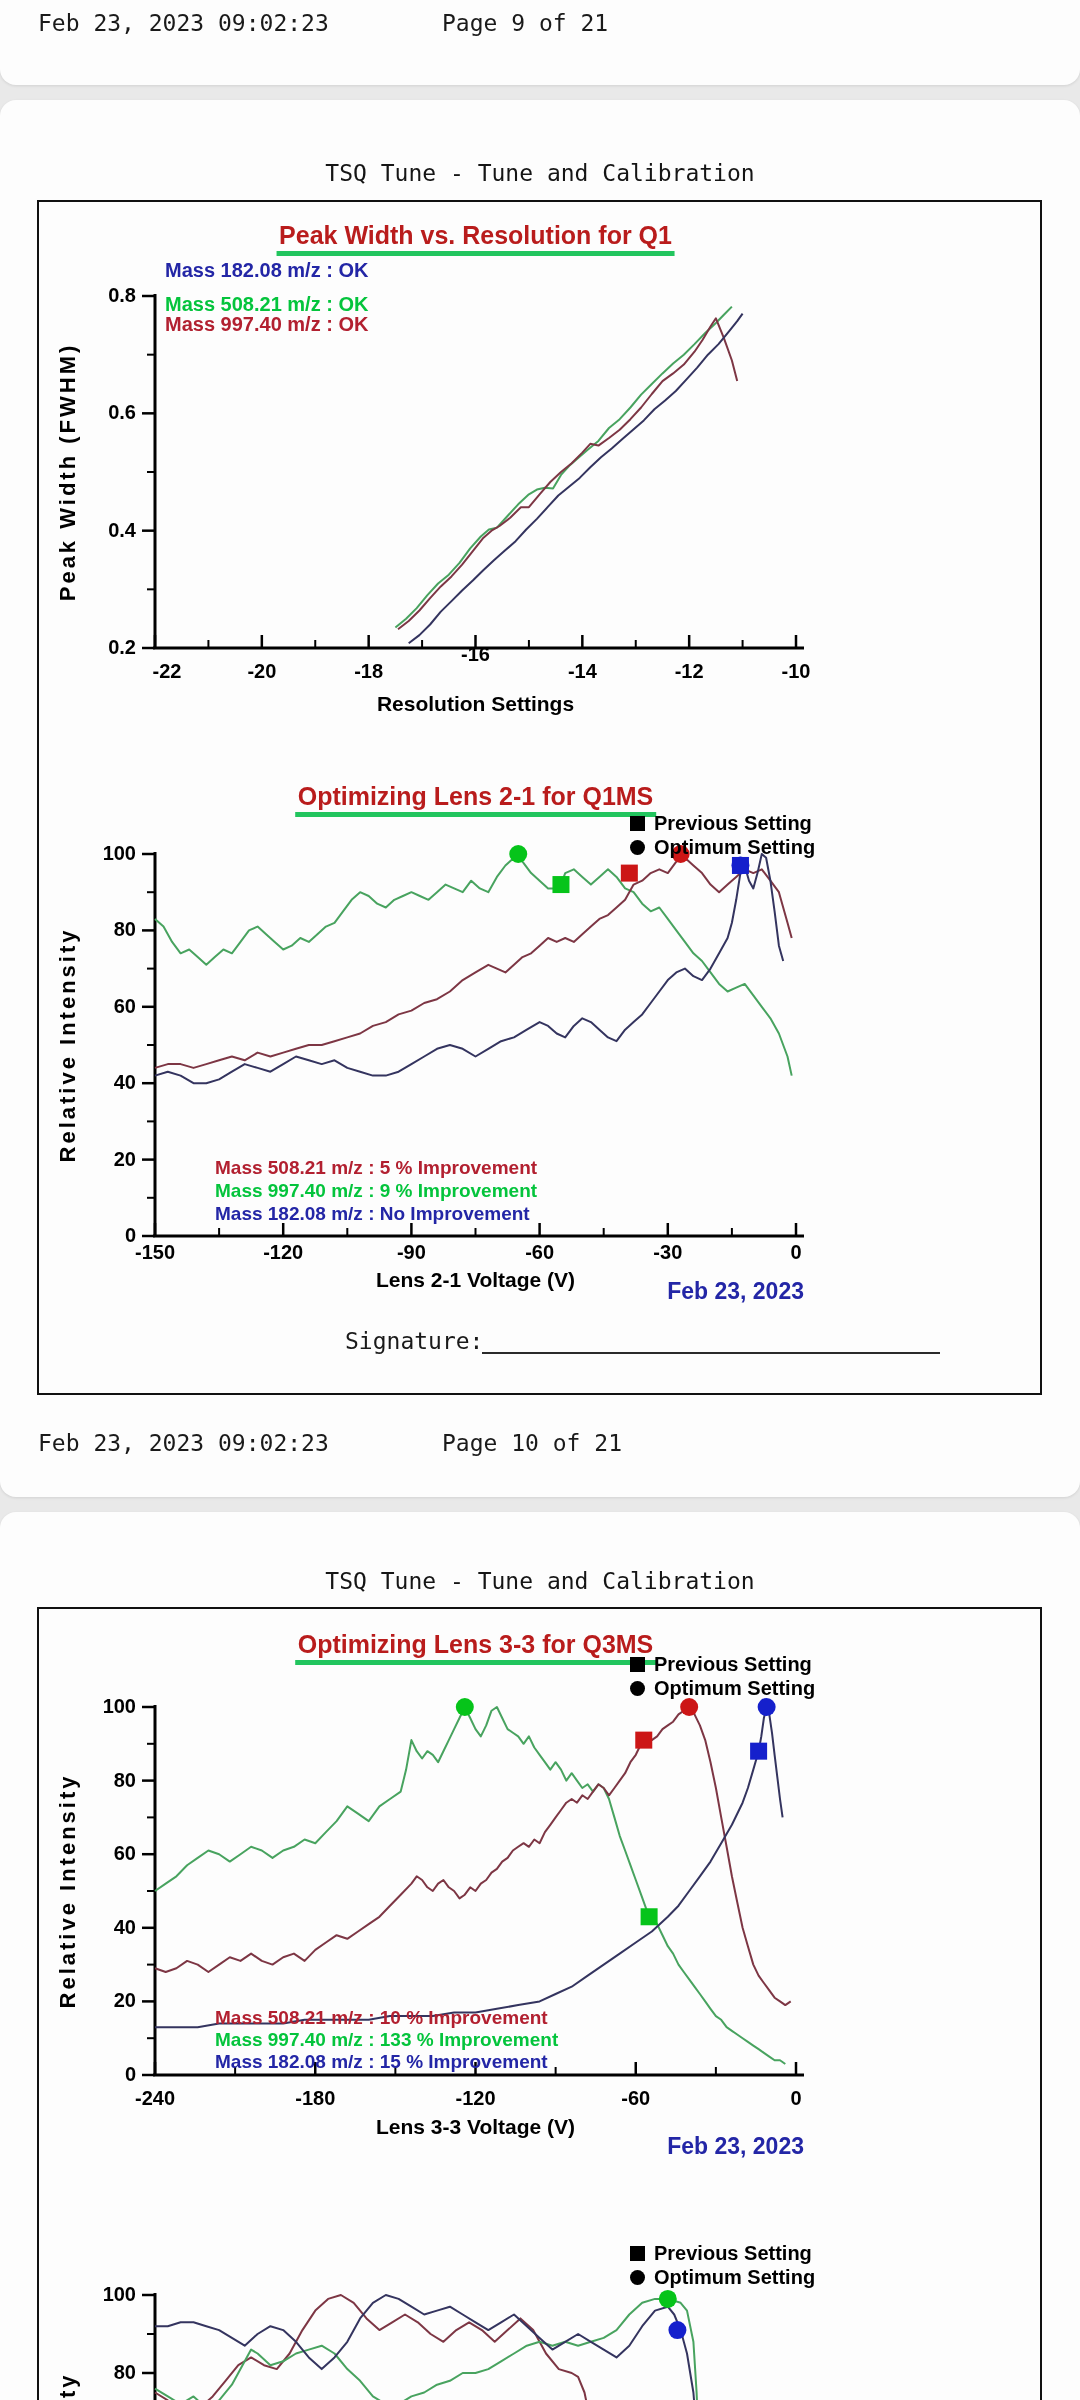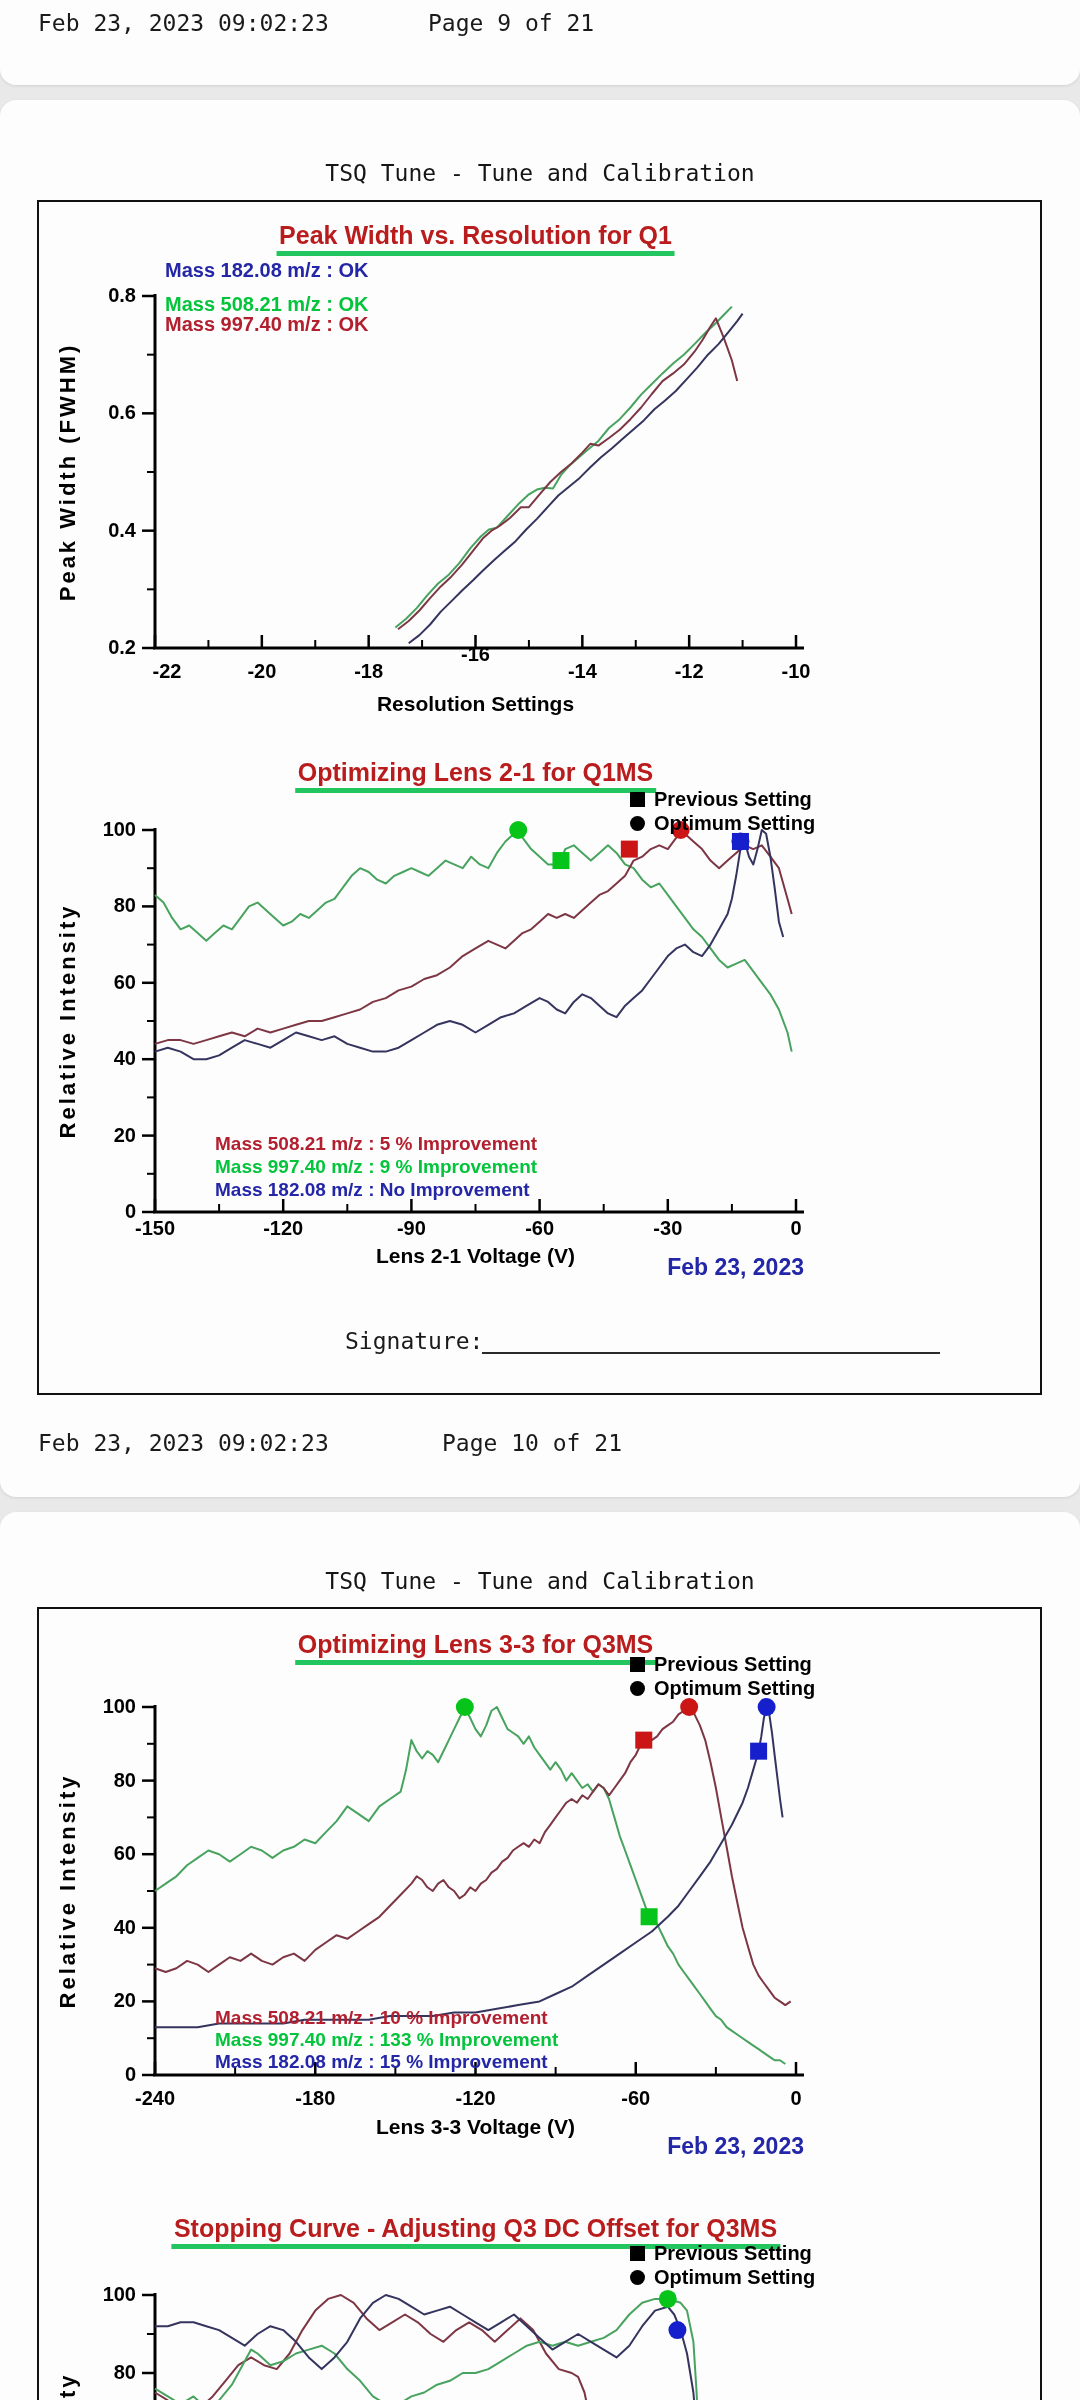--- a/index.html
+++ b/index.html
@@ -36,21 +36,21 @@
 </head>
 <body>
 
 <div class="page">
 
   <div class="card card0"></div>
   <div class="card card1"></div>
   <div class="card card2"></div>
 
   <div class="hdr mono" style="left:38px;top:10px">Feb 23, 2023 09:02:23</div>
-  <div class="hdr mono" style="left:428px;top:10px">Page 9 of 21</div>
+  <div class="hdr mono" style="left:442px;top:10px">Page 9 of 21</div>
 
   <div class="doctitle mono" style="top:160px">TSQ Tune - Tune and Calibration</div>
 
   <div class="frame frame1"></div>
 
   <div class="sig-label mono">Signature:</div>
   <div class="sig-line"></div>
 
   <div class="hdr mono" style="left:38px;top:1430px">Feb 23, 2023 09:02:23</div>
   <div class="hdr mono" style="left:442px;top:1430px">Page 10 of 21</div>
@@ -99,21 +99,21 @@
         <div class="xtick-label" style="left:437.5px;top:438px;">-16</div>
         <div class="xtick-label" style="left:544.3333333333333px;top:455px;">-14</div>
         <div class="xtick-label" style="left:651.1666666666667px;top:455px;">-12</div>
         <div class="xtick-label" style="left:758px;top:455px;">-10</div>
         <div class="axis-label-y" style="left:30px;top:267px;">Peak Width (FWHM)</div>
         <div class="axis-label-x" style="left:437.5px;top:487px;">Resolution Settings</div>
         <div class="mass-legend-row" style="left:127px;top:54px;color:#2326a6;">Mass 182.08 m/z : OK</div>
         <div class="mass-legend-row" style="left:127px;top:88px;color:#04c43c;">Mass 508.21 m/z : OK</div>
         <div class="mass-legend-row" style="left:127px;top:108px;color:#b22030;">Mass 997.40 m/z : OK</div>
       </div>
-      <div class="chartbox" style="left:38px;top:744px;width:1004px;height:545px;">
+      <div class="chartbox" style="left:38px;top:768px;width:1004px;height:545px;">
         <svg width="1004" height="545" viewBox="0 0 1004 545" style="position:absolute;left:0;top:0;overflow:hidden">
           <line x1="117" y1="84" x2="117" y2="468" stroke="#000000" stroke-width="3"></line>
           <line x1="115" y1="468" x2="766" y2="468" stroke="#000000" stroke-width="3"></line>
           <line x1="117" y1="468" x2="117" y2="455" stroke="#000000" stroke-width="2.5"></line>
           <line x1="245.20000000000002" y1="468" x2="245.20000000000002" y2="455" stroke="#000000" stroke-width="2.5"></line>
           <line x1="373.40000000000003" y1="468" x2="373.40000000000003" y2="455" stroke="#000000" stroke-width="2.5"></line>
           <line x1="501.59999999999997" y1="468" x2="501.59999999999997" y2="455" stroke="#000000" stroke-width="2.5"></line>
           <line x1="629.8000000000001" y1="468" x2="629.8000000000001" y2="455" stroke="#000000" stroke-width="2.5"></line>
           <line x1="758" y1="468" x2="758" y2="455" stroke="#000000" stroke-width="2.5"></line>
           <line x1="181.10000000000002" y1="468" x2="181.10000000000002" y2="460" stroke="#000000" stroke-width="2"></line>
@@ -237,21 +237,20 @@
           <line x1="117" y1="173" x2="104" y2="173" stroke="#000000" stroke-width="2.5"></line>
           <line x1="117" y1="95" x2="104" y2="95" stroke="#000000" stroke-width="2.5"></line>
           <line x1="117" y1="212" x2="109" y2="212" stroke="#000000" stroke-width="2"></line>
           <line x1="117" y1="134" x2="109" y2="134" stroke="#000000" stroke-width="2"></line>
           <polyline points="117.0,192.5 129.8,200.3 136.2,212.0 149.1,215.9 161.9,208.1 174.7,196.4 187.5,180.8 200.3,165.2 213.1,157.4 226.0,165.2 238.8,169.1 251.6,153.5 264.4,130.1 277.3,110.6 290.1,98.9 302.9,95.0 315.7,102.8 328.5,118.4 341.4,130.1 354.2,122.3 367.0,114.5 379.8,122.3 392.6,134.0 405.4,141.8 418.3,130.1 431.1,122.3 443.9,130.1 456.7,141.8 469.6,130.1 482.4,118.4 495.2,130.1 508.0,153.5 520.8,169.1 533.7,173.0 540.1,176.9 546.5,192.5 552.9,223.7 556.1,258.8 559.3,309.5" fill="none" stroke="#7d3644" stroke-width="2" stroke-linejoin="round"></polyline>
           <polyline points="117.0,188.6 129.8,196.4 142.6,204.2 155.5,196.4 168.3,208.1 181.1,200.3 193.9,184.7 206.7,161.3 213.1,149.6 219.6,153.5 232.4,165.2 245.2,161.3 258.0,153.5 270.8,149.6 283.7,145.7 296.5,153.5 309.3,169.1 322.1,180.8 334.9,196.4 347.8,204.2 360.6,204.2 373.4,196.4 386.2,192.5 399.0,184.7 411.9,180.8 424.7,173.0 437.5,173.0 450.3,169.1 463.1,161.3 476.0,153.5 488.8,145.7 501.6,141.8 514.4,145.7 527.2,141.8 540.1,145.7 552.9,141.8 565.7,137.9 578.5,130.1 591.3,114.5 604.2,102.8 617.0,98.9 629.8,98.9 642.6,102.8 649.0,110.6 655.4,141.8 658.6,192.5 661.9,270.5" fill="none" stroke="#48a35f" stroke-width="2" stroke-linejoin="round"></polyline>
           <polyline points="117.0,126.2 129.8,126.2 142.6,122.3 155.5,122.3 168.3,126.2 181.1,130.1 193.9,137.9 206.7,145.7 219.6,134.0 232.4,126.2 245.2,130.1 258.0,141.8 270.8,157.4 283.7,169.1 296.5,157.4 309.3,141.8 322.1,118.4 334.9,102.8 347.8,95.0 360.6,98.9 373.4,106.7 386.2,114.5 399.0,110.6 411.9,106.7 424.7,114.5 437.5,122.3 450.3,130.1 463.1,122.3 476.0,114.5 488.8,126.2 501.6,137.9 514.4,149.6 527.2,141.8 540.1,134.0 552.9,141.8 565.7,149.6 578.5,157.4 591.3,145.7 604.2,126.2 617.0,110.6 629.8,106.7 636.2,114.5 642.6,130.1 649.0,153.5 655.4,192.5 658.6,231.5 661.9,290.0" fill="none" stroke="#34345f" stroke-width="2" stroke-linejoin="round"></polyline>
           <circle cx="629.8000000000001" cy="98.89999999999998" r="9" fill="#06c41a"></circle>
           <circle cx="639.415" cy="130.09999999999997" r="9" fill="#1520cc"></circle>
         </svg>
-        <div class="chart-title" style="left:437.5px;top:14px;">Stopping Curve - Adjusting Q3 DC Offset for Q3MS</div>
         <div class="ytick-label" style="left:28px;top:161px;">80</div>
         <div class="ytick-label" style="left:28px;top:83px;">100</div>
         <div class="axis-label-y" style="left:30px;top:290px;">Relative Intensity</div>
         <div class="sym-legend-row" style="left:592px;top:42px;">
           <span class="sym-marker"></span>
           <span>Previous Setting</span>
         </div>
         <div class="sym-legend-row" style="left:592px;top:66px;">
           <span class="sym-marker circle"></span>
           <span>Optimum Setting</span>

